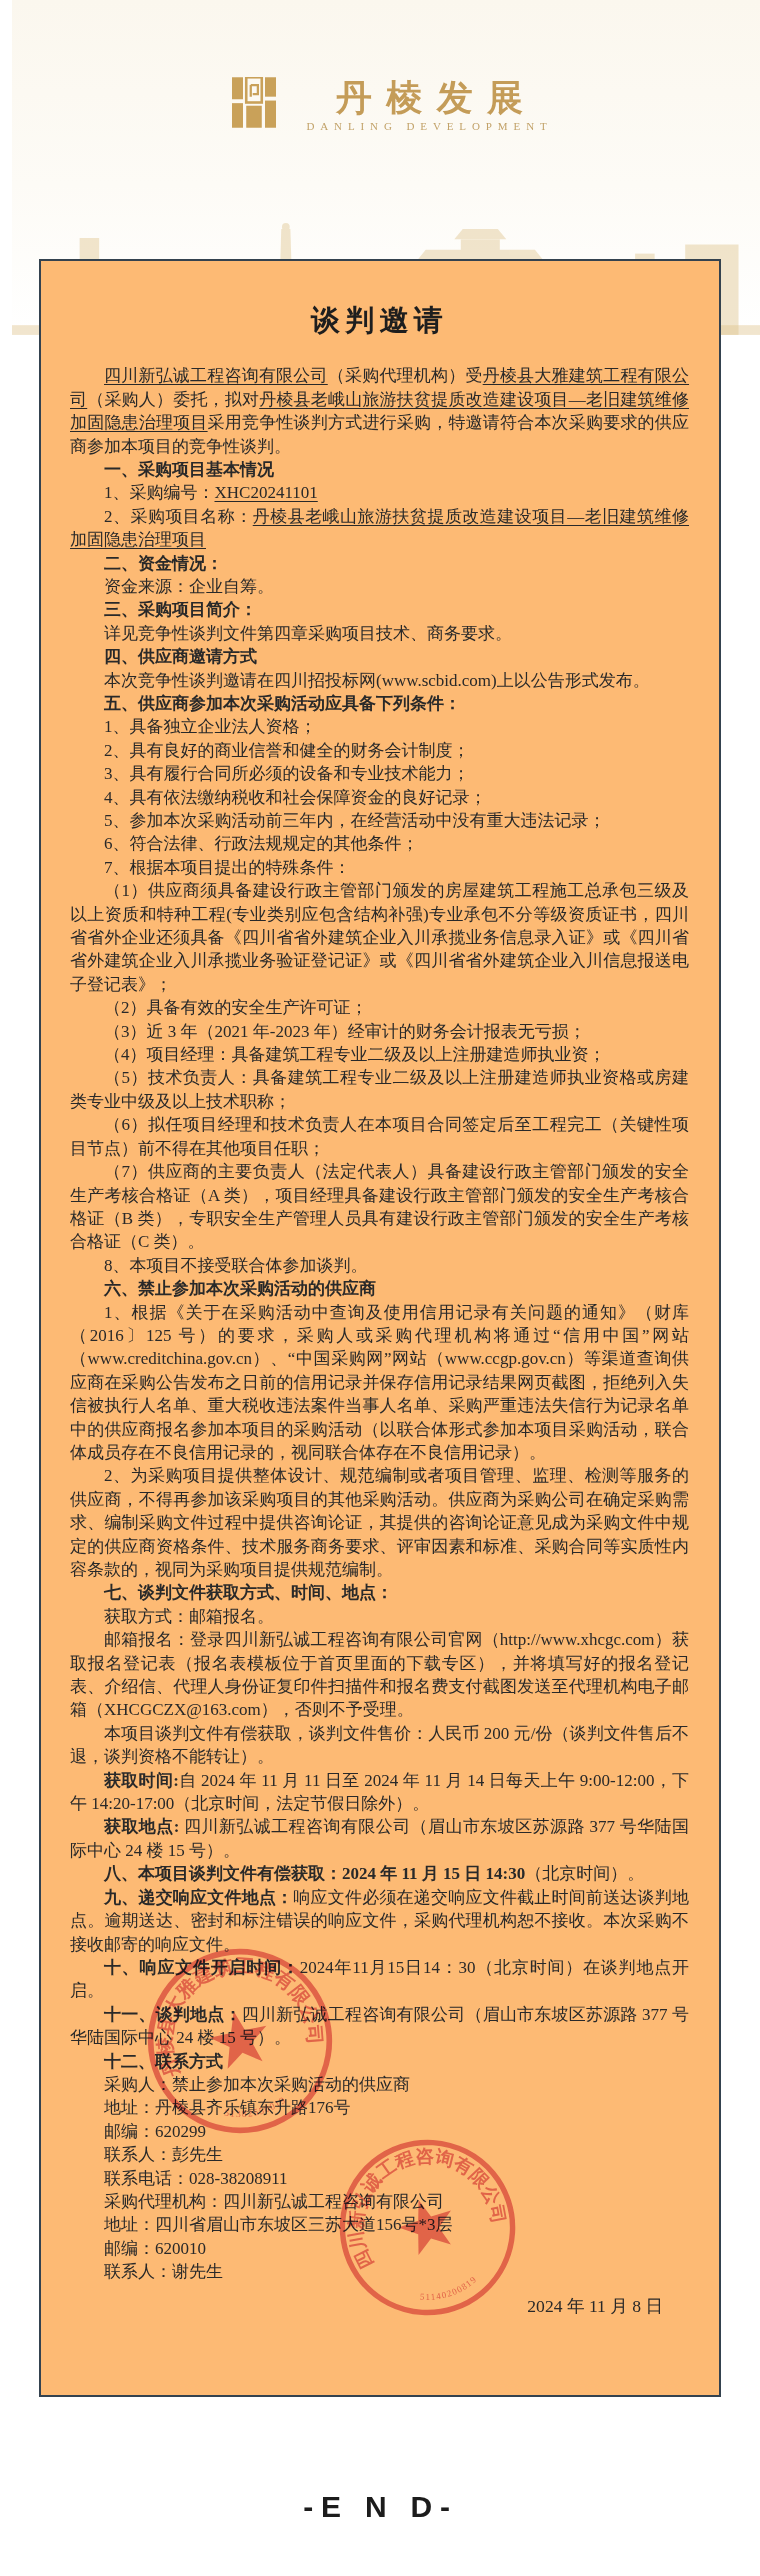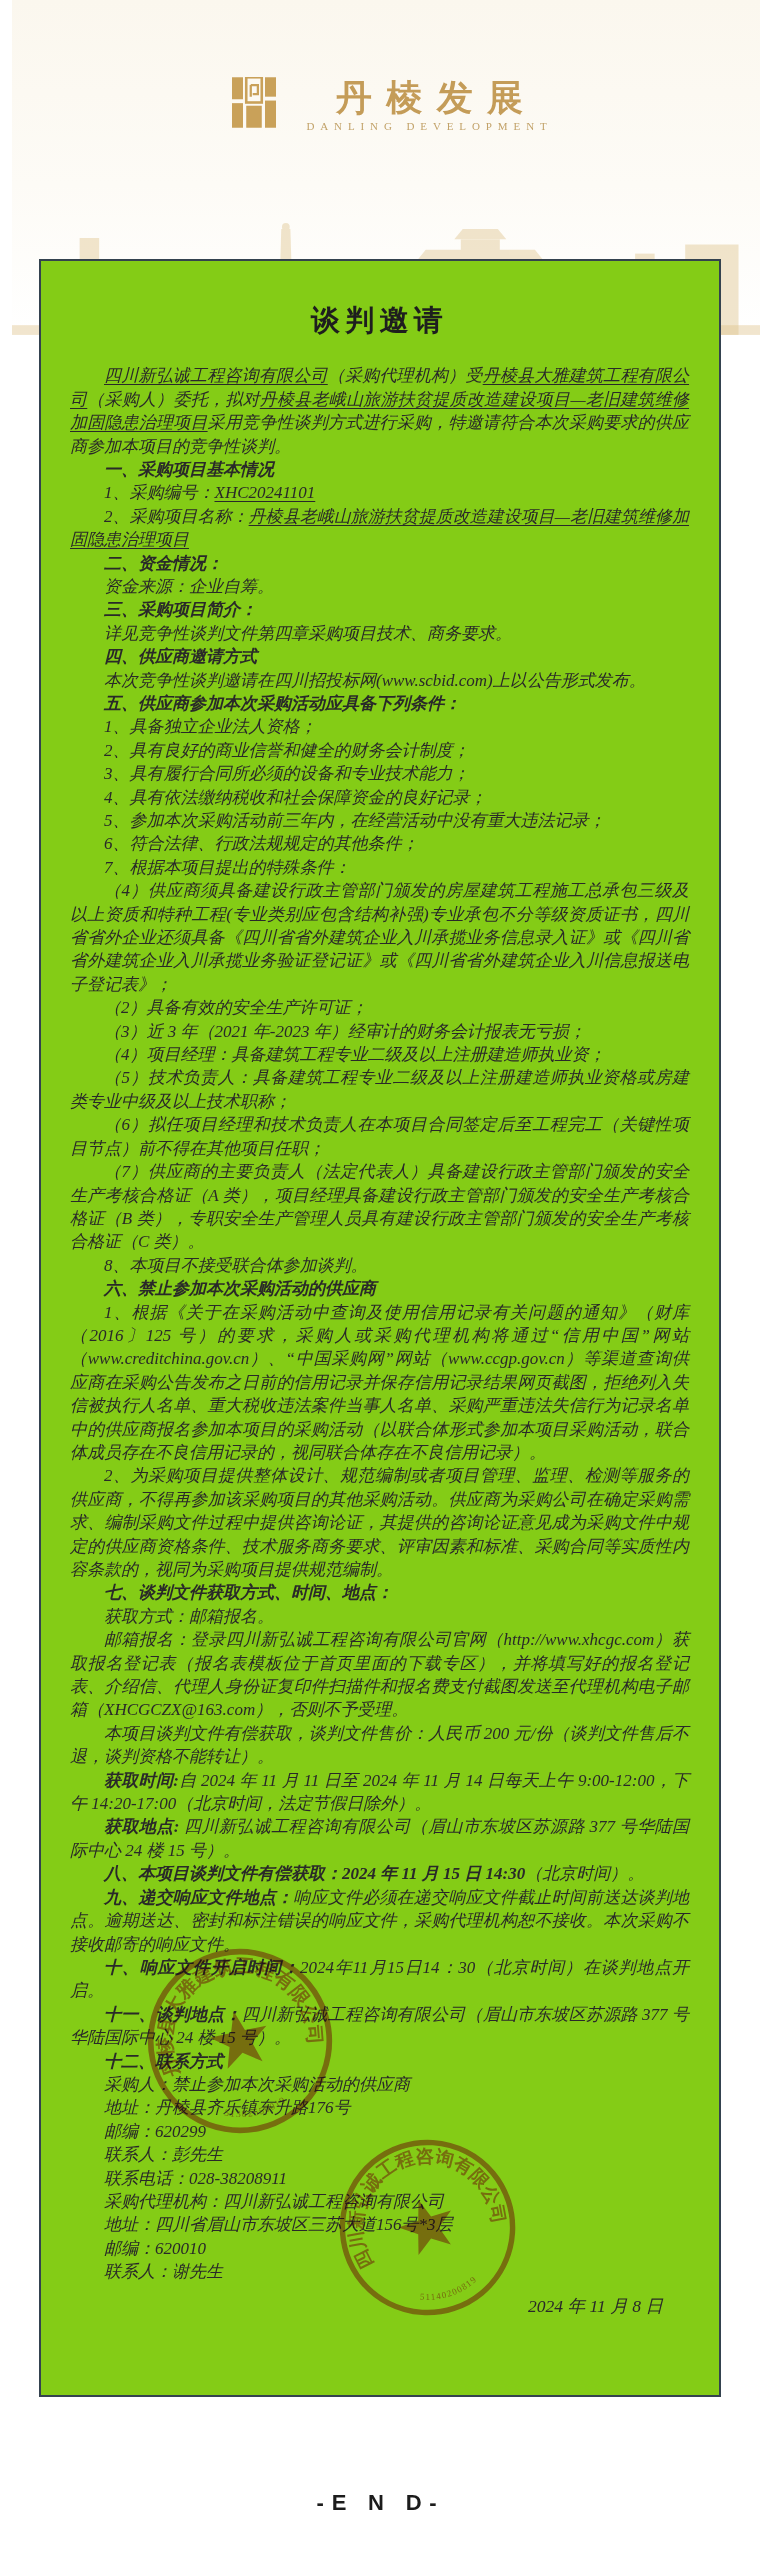--- a/index.html
+++ b/index.html
@@ -25,45 +25,45 @@
     line-height:42px;white-space:nowrap;text-indent:14.3px;
   }
   .brand-en{
     margin-top:1px;font-size:11px;color:#c2a269;letter-spacing:5.9px;
     font-family:"Liberation Serif",serif;white-space:nowrap;
   }
   .skyline{position:absolute;left:0;bottom:0;width:761px;height:114px;display:block;}
   
   .page{
     position:absolute;left:39px;top:259px;width:682px;height:2138px;
-    box-sizing:border-box;border:2px solid #34424f;background:#84cc16;
+    box-sizing:border-box;border:2px solid #34424f;background:#fdba74;
     padding:36px 30px 0 29px;
   }
   .doc-title{
     margin:3.9px 0 23.4px 0;text-align:center;font-size:29px;font-weight:700;
     letter-spacing:5.2px;color:#1e1e1e;
   }
   .doc-body p{
     margin:0;font-size:17px;line-height:23.4px;text-indent:2em;
-    color:#292929;text-align:justify;font-style:italic;
+    color:#292929;text-align:justify;
   }
   .doc-body p.bold, .doc-body span.b{font-weight:700;}
   .doc-body span.u{text-decoration:underline;text-underline-offset:3.3px;text-decoration-thickness:1px;}
   .date-line{
     margin-top:11.7px !important;text-align:right !important;text-indent:0 !important;
     padding-right:26px;font-size:17.6px !important;
   }
   
   .seal{position:absolute;mix-blend-mode:multiply;opacity:.82;pointer-events:none;}
   .seal-1{left:104px;bottom:259px;width:190px;height:190px;transform:rotate(-12deg);}
   .seal-2{left:296px;bottom:77px;width:181px;height:181px;transform:rotate(-18deg);}
   
   .end-mark{
     position:absolute;left:0;top:2490px;width:761px;text-align:center;
-    font-size:22px;font-weight:700;letter-spacing:7.8px;color:#1c1c1c;
+    font-size:30px;font-weight:700;letter-spacing:7.8px;color:#1c1c1c;
     font-family:"Liberation Sans",sans-serif;
   }
 </style>
 </head>
 <body>
 
 <div class="header">
   <div class="brand-row">
     <svg class="brand-icon" viewBox="0 0 68 78" xmlns="http://www.w3.org/2000/svg">
       <rect x="0" y="0" width="17" height="34" fill="#c9a159"></rect>
@@ -121,21 +121,21 @@
       <p class="bold"><span>四、供应商邀请方式</span></p>
       <p><span>本次竞争性谈判邀请在四川招投标网(www.scbid.com)上以公告形式发布。</span></p>
       <p class="bold"><span>五、供应商参加本次采购活动应具备下列条件：</span></p>
       <p><span>1、具备独立企业法人资格；</span></p>
       <p><span>2、具有良好的商业信誉和健全的财务会计制度；</span></p>
       <p><span>3、具有履行合同所必须的设备和专业技术能力；</span></p>
       <p><span>4、具有依法缴纳税收和社会保障资金的良好记录；</span></p>
       <p><span>5、参加本次采购活动前三年内，在经营活动中没有重大违法记录；</span></p>
       <p><span>6、符合法律、行政法规规定的其他条件；</span></p>
       <p><span>7、根据本项目提出的特殊条件：</span></p>
-      <p><span>（4）供应商须具备建设行政主管部门颁发的房屋建筑工程施工总承包三级及以上资质和特种工程(专业类别应包含结构补强)专业承包不分等级资质证书，四川省省外企业还须具备《四川省省外建筑企业入川承揽业务信息录入证》或《四川省省外建筑企业入川承揽业务验证登记证》或《四川省省外建筑企业入川信息报送电子登记表》；</span></p>
+      <p><span>（1）供应商须具备建设行政主管部门颁发的房屋建筑工程施工总承包三级及以上资质和特种工程(专业类别应包含结构补强)专业承包不分等级资质证书，四川省省外企业还须具备《四川省省外建筑企业入川承揽业务信息录入证》或《四川省省外建筑企业入川承揽业务验证登记证》或《四川省省外建筑企业入川信息报送电子登记表》；</span></p>
       <p><span>（2）具备有效的安全生产许可证；</span></p>
       <p><span>（3）近 3 年（2021 年-2023 年）经审计的财务会计报表无亏损；</span></p>
       <p><span>（4）项目经理：具备建筑工程专业二级及以上注册建造师执业资；</span></p>
       <p><span>（5）技术负责人：具备建筑工程专业二级及以上注册建造师执业资格或房建类专业中级及以上技术职称；</span></p>
       <p><span>（6）拟任项目经理和技术负责人在本项目合同签定后至工程完工（关键性项目节点）前不得在其他项目任职；</span></p>
       <p><span>（7）供应商的主要负责人（法定代表人）具备建设行政主管部门颁发的安全生产考核合格证（A 类），项目经理具备建设行政主管部门颁发的安全生产考核合格证（B 类），专职安全生产管理人员具有建设行政主管部门颁发的安全生产考核合格证（C 类）。</span></p>
       <p><span>8、本项目不接受联合体参加谈判。</span></p>
       <p class="bold"><span>六、禁止参加本次采购活动的供应商</span></p>
       <p><span>1、根据《关于在采购活动中查询及使用信用记录有关问题的通知》（财库（2016〕125 号）的要求，采购人或采购代理机构将通过“信用中国”网站（www.creditchina.gov.cn）、“中国采购网”网站（www.ccgp.gov.cn）等渠道查询供应商在采购公告发布之日前的信用记录并保存信用记录结果网页截图，拒绝列入失信被执行人名单、重大税收违法案件当事人名单、采购严重违法失信行为记录名单中的供应商报名参加本项目的采购活动（以联合体形式参加本项目采购活动，联合体成员存在不良信用记录的，视同联合体存在不良信用记录）。</span></p>
       <p><span>2、为采购项目提供整体设计、规范编制或者项目管理、监理、检测等服务的供应商，不得再参加该采购项目的其他采购活动。供应商为采购公司在确定采购需求、编制采购文件过程中提供咨询论证，其提供的咨询论证意见成为采购文件中规定的供应商资格条件、技术服务商务要求、评审因素和标准、采购合同等实质性内容条款的，视同为采购项目提供规范编制。</span></p>

